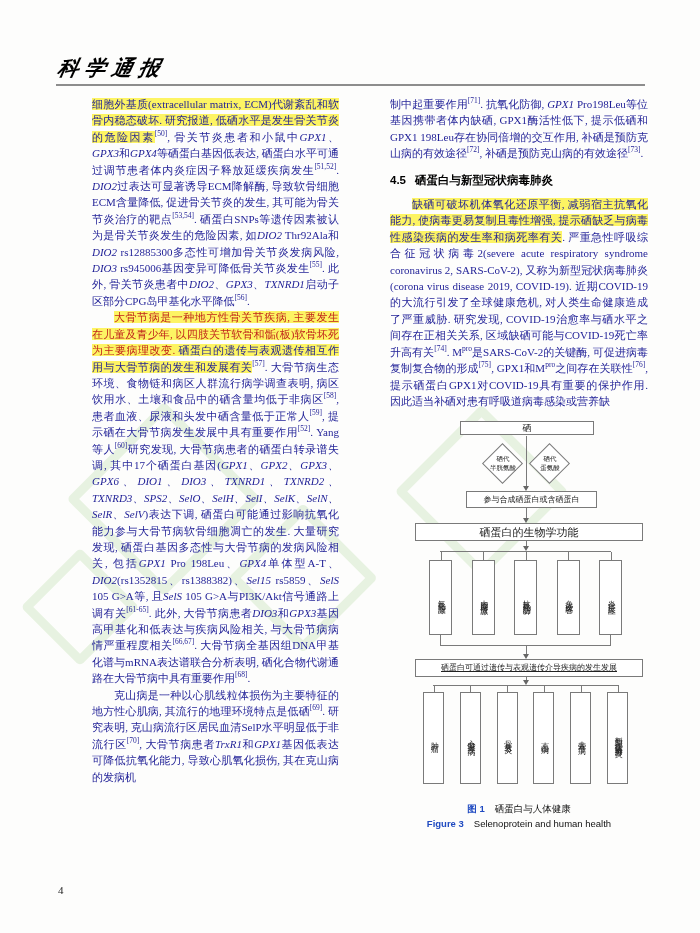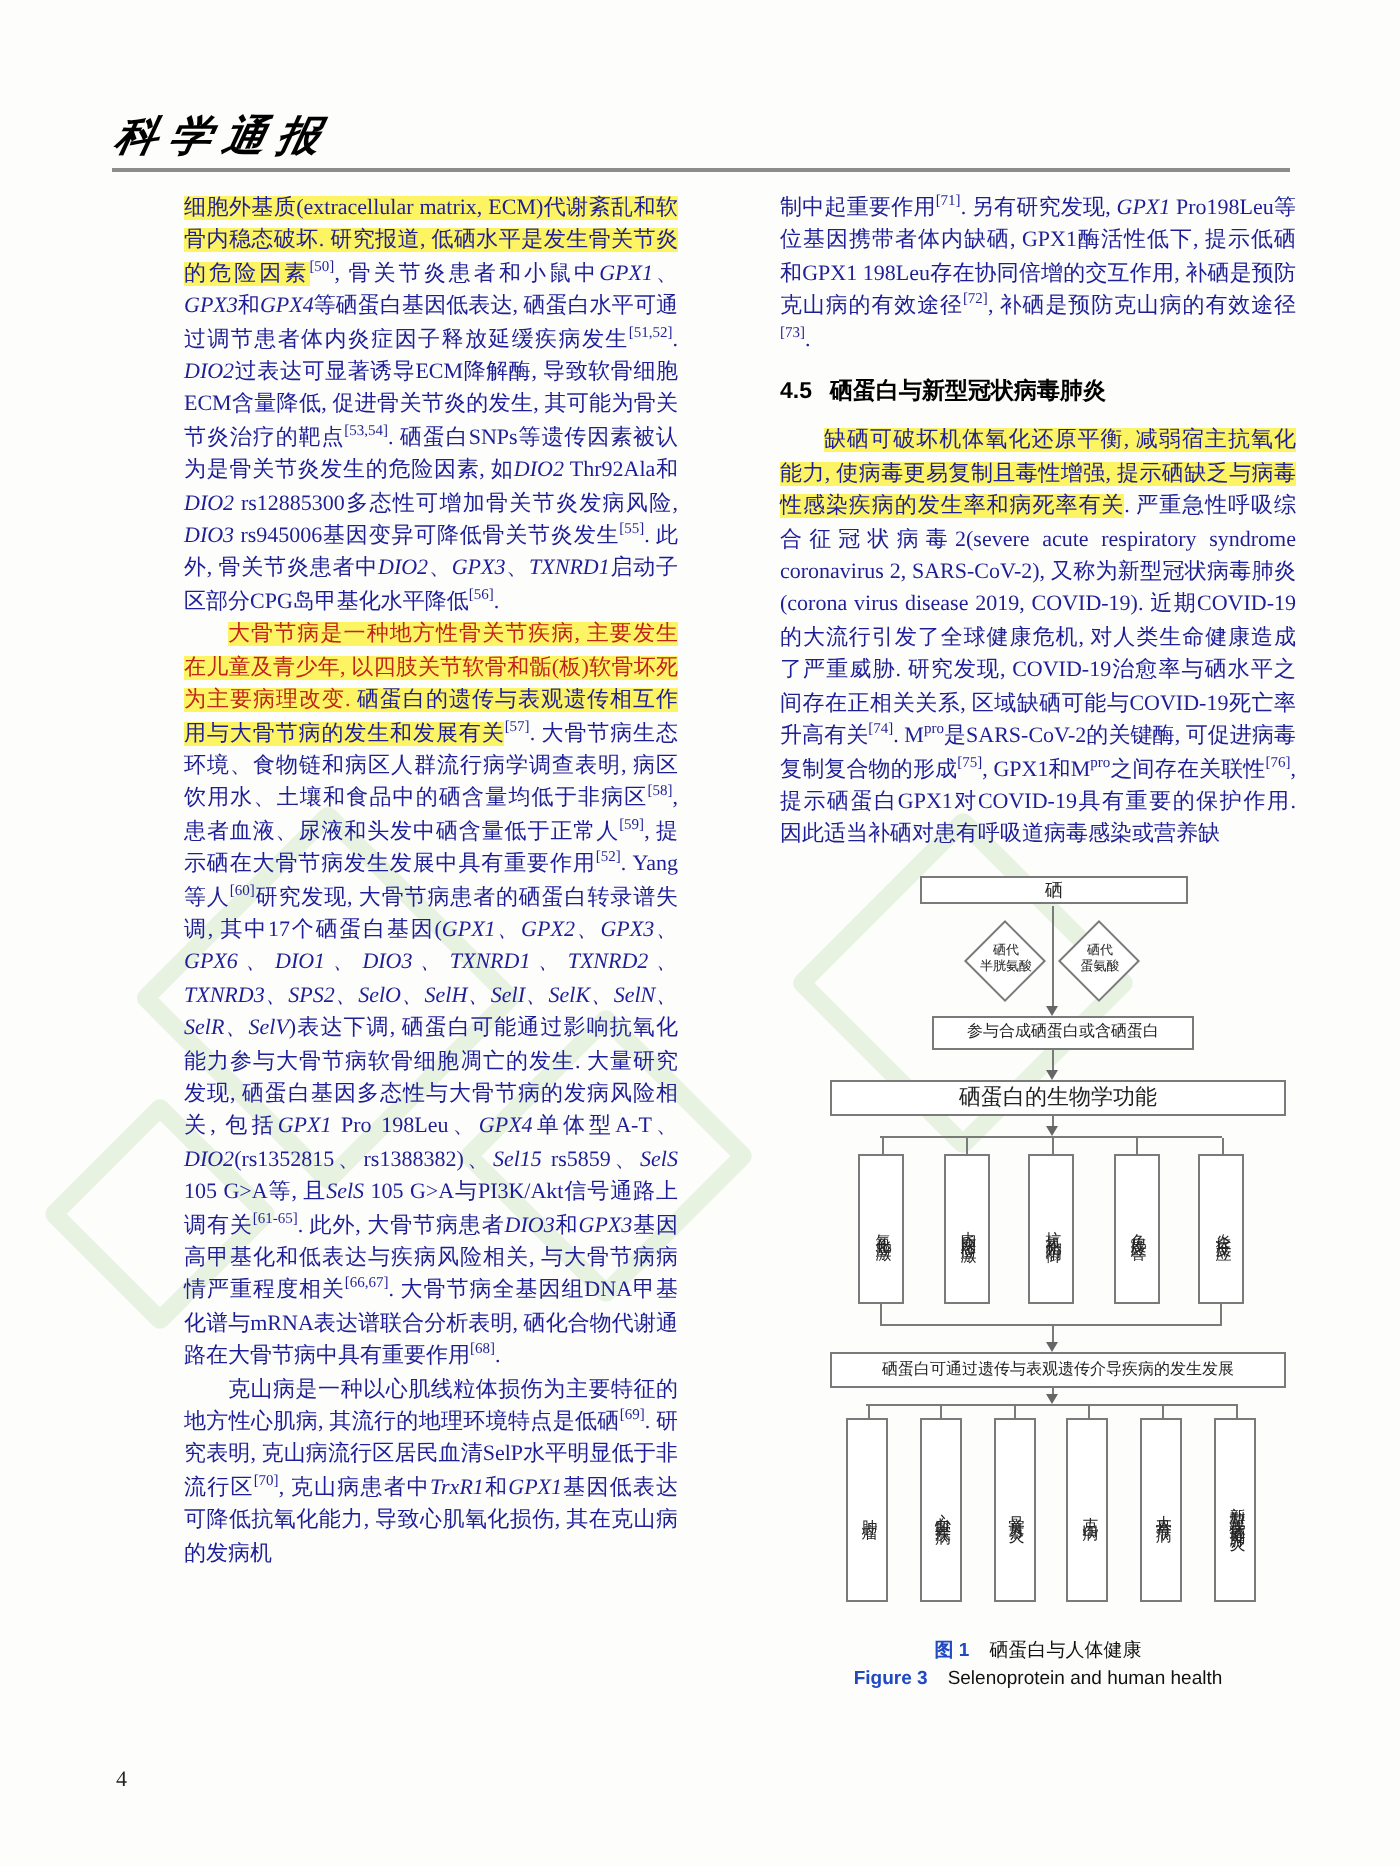--- a/index.html
+++ b/index.html
@@ -56,25 +56,25 @@
   <div class="wm" style="left:420px;top:430px;width:105px;height:105px;"></div>
   <div class="wm" style="left:38px;top:565px;width:66px;height:66px;"></div>
 
   <div class="logo">科学通报</div>
   <div class="rule"></div>
 
   <div class="columns">
     <div class="col col-left" id="col-left">
         <div class="para"><span class="hl">细胞外基质(extracellular matrix, ECM)代谢紊乱和软骨内稳态破坏. 研究报道, 低硒水平是发生骨关节炎的危险因素</span><span class="sup">[50]</span><span>, 骨关节炎患者和小鼠中</span><span class="i">GPX1</span><span>、</span><span class="i">GPX3</span><span>和</span><span class="i">GPX4</span><span>等硒蛋白基因低表达, 硒蛋白水平可通过调节患者体内炎症因子释放延缓疾病发生</span><span class="sup">[51,52]</span><span>. </span><span class="i">DIO2</span><span>过表达可显著诱导ECM降解酶, 导致软骨细胞ECM含量降低, 促进骨关节炎的发生, 其可能为骨关节炎治疗的靶点</span><span class="sup">[53,54]</span><span>. 硒蛋白SNPs等遗传因素被认为是骨关节炎发生的危险因素, 如</span><span class="i">DIO2</span><span> Thr92Ala和</span><span class="i">DIO2</span><span> rs12885300多态性可增加骨关节炎发病风险, </span><span class="i">DIO3</span><span> rs945006基因变异可降低骨关节炎发生</span><span class="sup">[55]</span><span>. 此外, 骨关节炎患者中</span><span class="i">DIO2</span><span>、</span><span class="i">GPX3</span><span>、</span><span class="i">TXNRD1</span><span>启动子区部分CPG岛甲基化水平降低</span><span class="sup">[56]</span><span>.</span></div>
         <div class="para indent"><span class="hl red">大骨节病是一种地方性骨关节疾病, 主要发生在儿童及青少年, 以四肢关节软骨和骺(板)软骨坏死为主要病理改变. </span><span class="hl">硒蛋白的遗传与表观遗传相互作用与大骨节病的发生和发展有关</span><span class="sup">[57]</span><span>. 大骨节病生态环境、食物链和病区人群流行病学调查表明, 病区饮用水、土壤和食品中的硒含量均低于非病区</span><span class="sup">[58]</span><span>, 患者血液、尿液和头发中硒含量低于正常人</span><span class="sup">[59]</span><span>, 提示硒在大骨节病发生发展中具有重要作用</span><span class="sup">[52]</span><span>. Yang等人</span><span class="sup">[60]</span><span>研究发现, 大骨节病患者的硒蛋白转录谱失调, 其中17个硒蛋白基因(</span><span class="i">GPX1、GPX2、GPX3、GPX6、DIO1、DIO3、TXNRD1、TXNRD2、TXNRD3、SPS2、SelO、SelH、SelI、SelK、SelN、SelR、SelV</span><span>)表达下调, 硒蛋白可能通过影响抗氧化能力参与大骨节病软骨细胞凋亡的发生. 大量研究发现, 硒蛋白基因多态性与大骨节病的发病风险相关, 包括</span><span class="i">GPX1</span><span> Pro 198Leu、</span><span class="i">GPX4</span><span>单体型A-T、</span><span class="i">DIO2</span><span>(rs1352815、rs1388382)、</span><span class="i">Sel15</span><span> rs5859、</span><span class="i">SelS</span><span> 105 G&gt;A等, 且</span><span class="i">SelS</span><span> 105 G&gt;A与PI3K/Akt信号通路上调有关</span><span class="sup">[61-65]</span><span>. 此外, 大骨节病患者</span><span class="i">DIO3</span><span>和</span><span class="i">GPX3</span><span>基因高甲基化和低表达与疾病风险相关, 与大骨节病病情严重程度相关</span><span class="sup">[66,67]</span><span>. 大骨节病全基因组DNA甲基化谱与mRNA表达谱联合分析表明, 硒化合物代谢通路在大骨节病中具有重要作用</span><span class="sup">[68]</span><span>.</span></div>
-        <div class="para indent"><span>克山病是一种以心肌线粒体损伤为主要特征的地方性心肌病, 其流行的地理环境特点是低硒</span><span class="sup">[69]</span><span>. 研究表明, 克山病流行区居民血清SelP水平明显低于非流行区</span><span class="sup">[70]</span><span>, 克山病患者中</span><span class="i">TrxR1</span><span>和</span><span class="i">GPX1</span><span>基因低表达可降低抗氧化能力, 导致心肌氧化损伤, 其在克山病的发病机</span></div>
+        <div class="para indent"><span>克山病是一种以心肌线粒体损伤为主要特征的地方性心肌病, 其流行的地理环境特点是低硒</span><span class="sup">[69]</span><span>. 研究表明, 克山病流行区居民血清SelP水平明显低于非流行区</span><span class="sup">[70]</span><span>, 大骨节病患者</span><span class="i">TrxR1</span><span>和</span><span class="i">GPX1</span><span>基因低表达可降低抗氧化能力, 导致心肌氧化损伤, 其在克山病的发病机</span></div>
       </div>
     <div class="col col-right">
       <div id="right-paras">
-          <div class="para"><span>制中起重要作用</span><span class="sup">[71]</span><span>. 另有研究发现, </span><span class="i">GPX1</span><span> Pro198Leu等位基因携带者体内缺硒, GPX1酶活性低下, 提示低硒和GPX1 198Leu存在协同倍增的交互作用, 补硒是预防克山病的有效途径</span><span class="sup">[72]</span><span>, 补硒是预防克山病的有效途径</span><span class="sup">[73]</span><span>.</span></div>
+          <div class="para"><span>制中起重要作用</span><span class="sup">[71]</span><span>. 抗氧化防御, </span><span class="i">GPX1</span><span> Pro198Leu等位基因携带者体内缺硒, GPX1酶活性低下, 提示低硒和GPX1 198Leu存在协同倍增的交互作用, 补硒是预防克山病的有效途径</span><span class="sup">[72]</span><span>, 补硒是预防克山病的有效途径</span><span class="sup">[73]</span><span>.</span></div>
           <div class="sec-h"><span class="num">4.5</span><span>硒蛋白与新型冠状病毒肺炎</span></div>
           <div class="para indent"><span class="hl">缺硒可破坏机体氧化还原平衡, 减弱宿主抗氧化能力, 使病毒更易复制且毒性增强, 提示硒缺乏与病毒性感染疾病的发生率和病死率有关</span><span>. 严重急性呼吸综合征冠状病毒2(severe acute respiratory syndrome coronavirus 2, SARS-CoV-2), 又称为新型冠状病毒肺炎(corona virus disease 2019, COVID-19). 近期COVID-19的大流行引发了全球健康危机, 对人类生命健康造成了严重威胁. 研究发现, COVID-19治愈率与硒水平之间存在正相关关系, 区域缺硒可能与COVID-19死亡率升高有关</span><span class="sup">[74]</span><span>. M</span><span class="sup">pro</span><span>是SARS-CoV-2的关键酶, 可促进病毒复制复合物的形成</span><span class="sup">[75]</span><span>, GPX1和M</span><span class="sup">pro</span><span>之间存在关联性</span><span class="sup">[76]</span><span>, 提示硒蛋白GPX1对COVID-19具有重要的保护作用. 因此适当补硒对患有呼吸道病毒感染或营养缺</span></div>
         </div>
 
       <div class="fig" id="fig1">
         <div class="fbox" style="left:70px;top:2px;width:134px;height:14px;font-size:9px;">硒</div>
 
         <div class="fline" style="left:136px;top:17px;width:1px;height:50px;"></div>
         <div class="arr" style="left:133px;top:67px;"></div>
 
@@ -95,21 +95,21 @@
         <div class="fline" style="left:136px;top:122px;width:1px;height:6px;"></div>
         <div class="arr" style="left:133px;top:127px;"></div>
         <div class="fline" style="left:50px;top:132px;width:171px;height:1px;"></div>
 
         <div class="fline" style="left:50px;top:216px;width:1px;height:10px;"></div>
         <div class="fline" style="left:220px;top:216px;width:1px;height:10px;"></div>
         <div class="fline" style="left:50px;top:226px;width:171px;height:1px;"></div>
         <div class="fline" style="left:136px;top:226px;width:1px;height:9px;"></div>
         <div class="arr" style="left:133px;top:235px;"></div>
 
-        <div class="fbox" style="left:25px;top:240px;width:228px;height:18px;font-size:8px;">硒蛋白可通过遗传与表观遗传介导疾病的发生发展</div>
+        <div class="fbox" style="left:25px;top:240px;width:228px;height:18px;font-size:8px;text-decoration:underline;">硒蛋白可通过遗传与表观遗传介导疾病的发生发展</div>
 
         <div class="fline" style="left:136px;top:258px;width:1px;height:5px;"></div>
         <div class="arr" style="left:133px;top:261px;"></div>
         <div class="fline" style="left:43px;top:266px;width:185px;height:1px;"></div>
 
       <div class="fline" style="left: 50.5px; top: 133px; width: 1px; height: 8px;"></div>
           <div class="fbox vbox" style="left: 39px; top: 141px; width: 23px; height: 75px;">氧化应激</div>
           <div class="fline" style="left: 93px; top: 133px; width: 1px; height: 8px;"></div>
           <div class="fbox vbox" style="left: 81.5px; top: 141px; width: 23px; height: 75px;">内质网应激</div>
           <div class="fline" style="left: 135.5px; top: 133px; width: 1px; height: 8px;"></div>

